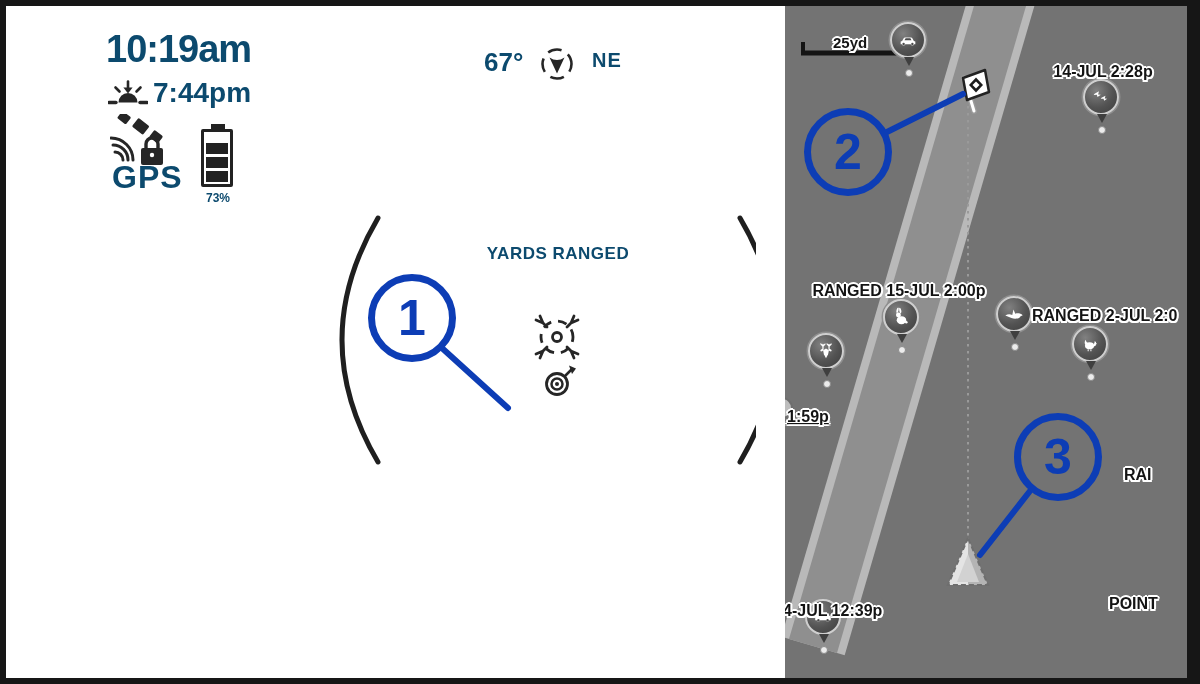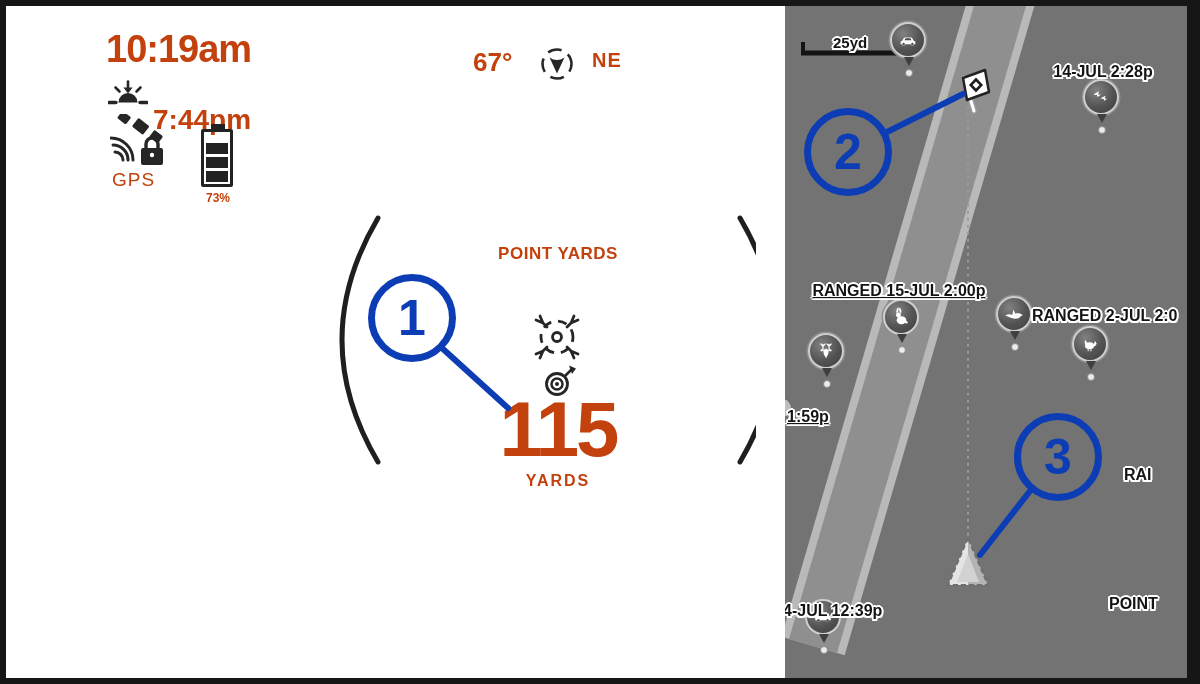--- a/index.html
+++ b/index.html
@@ -3,32 +3,32 @@
 <meta charset="utf-8">
 <style>
   html,body{margin:0;padding:0;background:#fff;}
   .frame{
     position:relative;width:1200px;height:684px;box-sizing:border-box;
     border:6px solid #161616;border-right-width:13px;background:#ffffff;
     font-family:"Liberation Sans","DejaVu Sans",sans-serif;overflow:hidden;
   }
   .content{position:absolute;inset:0;}
   .abs{position:absolute;}
-  .ink{color:#c2410c;}
+  .ink{color:#0c4a6e;}
   
   .time{left:100px;top:22px;font-size:38px;font-weight:700;letter-spacing:-1px;}
-  .sunset-t{left:147px;top:71px;font-size:28px;font-weight:700;margin-top:27px;}
-  .gps-label{left:106px;top:163px;font-size:19px;font-weight:400;letter-spacing:1px;}
+  .sunset-t{left:147px;top:71px;font-size:28px;font-weight:700;}
+  .gps-label{left:106px;top:153px;font-size:32px;font-weight:700;letter-spacing:1px;}
   .batt{left:195px;top:118px;width:34px;}
   .batt .cap{width:14px;height:5px;background:#222;margin:0 auto;}
   .batt .case{width:32px;height:58px;border:3px solid #222;border-radius:2px;box-sizing:border-box;padding:2px;display:flex;flex-direction:column;justify-content:flex-end;gap:3px;}
   .batt .bar{height:11px;background:#222;}
   .batt-label{left:193px;top:185px;width:38px;text-align:center;font-size:12px;font-weight:700;}
   
-  .deg{left:467px;top:41px;font-size:26px;font-weight:700;}
+  .deg{left:478px;top:41px;font-size:26px;font-weight:700;}
   .dir{left:586px;top:43px;font-size:20px;font-weight:700;letter-spacing:1px;}
   
   .rd-title{left:452px;top:238px;width:200px;text-align:center;font-size:17px;font-weight:700;letter-spacing:.5px;}
   .rd-value{left:447px;top:384px;width:210px;text-align:center;font-size:78px;font-weight:700;letter-spacing:-3px;line-height:1;}
   .rd-unit{left:452px;top:466px;width:200px;text-align:center;font-size:16px;font-weight:700;letter-spacing:2px;}
   
   .co{width:88px;height:88px;border:7px solid #0d3db5;border-radius:50%;box-sizing:border-box;
       display:flex;align-items:center;justify-content:center;z-index:51;background:transparent;}
   .co span{color:#0d3db5;font-size:50px;font-weight:700;font-family:"Liberation Sans",sans-serif;}
   .co-lines{left:0;top:0;z-index:50;pointer-events:none;}
@@ -99,43 +99,41 @@
     <circle cx="18" cy="18" r="14.5" fill="none" stroke="#262626" stroke-width="2.6" stroke-dasharray="14 7.5" stroke-dashoffset="6"></circle>
     <path d="M18 27.5 L10.5 11.5 Q18 16.5 25.5 11.5 Z" fill="#262626"></path>
   </svg>
   <div class="abs dir ink">NE</div>
 
   <svg class="abs" style="left:290px;top:200px;" width="460" height="270" viewBox="0 0 460 270">
     <path d="M82 12 Q10 134 82 256" fill="none" stroke="#1f1f1f" stroke-width="5" stroke-linecap="round"></path>
     <path d="M444 12 Q516 134 444 256" fill="none" stroke="#1f1f1f" stroke-width="5" stroke-linecap="round"></path>
   </svg>
 
-  <div class="abs rd-title ink">POINT YARDS</div>
+  <div class="abs rd-title ink">YARDS RANGED</div>
 
   <svg class="abs" style="left:525px;top:305px;" width="52" height="52" viewBox="0 0 52 52">
     <circle cx="26" cy="26" r="16" fill="none" stroke="#262626" stroke-width="2.8" stroke-dasharray="9 7" stroke-dashoffset="4"></circle>
     <circle cx="26" cy="26" r="4.5" fill="none" stroke="#262626" stroke-width="2.8"></circle>
     <g stroke="#262626" stroke-width="2.8" fill="none" stroke-linecap="round">
       <path d="M16 16 L12 12 M12 12 L9 5 M12 12 L5 9"></path>
       <path d="M36 16 L40 12 M40 12 L43 5 M40 12 L47 9"></path>
       <path d="M16 36 L12 40 M12 40 L9 47 M12 40 L5 43"></path>
       <path d="M36 36 L40 40 M40 40 L43 47 M40 40 L47 43"></path>
     </g>
   </svg>
 
   <svg class="abs" style="left:537px;top:358px;" width="34" height="34" viewBox="0 0 34 34">
     <circle cx="14" cy="20" r="10.5" fill="none" stroke="#262626" stroke-width="2.8"></circle>
     <circle cx="14" cy="20" r="5.5" fill="none" stroke="#262626" stroke-width="2.5"></circle>
     <circle cx="14" cy="20" r="2" fill="#262626"></circle>
     <line x1="21" y1="13" x2="29" y2="5" stroke="#262626" stroke-width="2.5"></line>
     <path d="M26 1.5 L33 4.5 L29 10 Z" fill="#262626"></path>
   </svg>
 
-  <div class="abs rd-value ink">115</div>
-  <div class="abs rd-unit ink">YARDS</div>
 
   <div class="abs map">
     <svg class="base" width="402" height="672" viewBox="0 0 402 672">
 
       <line x1="222" y1="-24" x2="28" y2="640" stroke="#b9b9b9" stroke-width="66"></line>
       <line x1="222" y1="-24" x2="28" y2="640" stroke="#8f8f8f" stroke-width="50"></line>
 
       <line x1="183" y1="100" x2="183" y2="531" stroke="#9a9a9a" stroke-width="2" stroke-dasharray="2.5 4.5"></line>
 
       <g stroke="#141414">
@@ -257,21 +255,21 @@
         <path d="M11.5 10.3l1-1.6h2.3l.6 1.6z" fill="#4a4a4a"></path>
             </svg>
           </div>
       <div class="tail"></div>
           <div class="dot"></div>
     </div>
 
     <div class="partial-bubble"></div>
 
     <div class="mlabel" style="left:318px;top:57px;transform:translateX(-50%);">14-JUL 2:28p</div>
-    <div class="mlabel" style="left:114px;top:276px;transform:translateX(-50%);text-decoration:underline;">RANGED 15-JUL 2:00p</div>
+    <div class="mlabel" style="left:114px;top:276px;transform:translateX(-50%);">RANGED 15-JUL 2:00p</div>
     <div class="mlabel" style="left:247px;top:301px;">RANGED 2-JUL 2:0</div>
     <div class="mlabel" style="left:-2px;top:596px;">4-JUL 12:39p</div>
     <div class="mlabel" style="left:2px;top:402px;text-decoration:underline;">1:59p</div>
     <div class="mlabel" style="left:339px;top:460px;">RAI</div>
     <div class="mlabel" style="left:324px;top:589px;">POINT</div>
   </div>
 
   <svg class="abs co-lines" width="1181" height="672" viewBox="0 0 1181 672">
     <line x1="437" y1="343" x2="502" y2="402" stroke="#0d3db5" stroke-width="6" stroke-linecap="round"></line>
     <line x1="881" y1="126" x2="957" y2="88" stroke="#0d3db5" stroke-width="6" stroke-linecap="round"></line>

